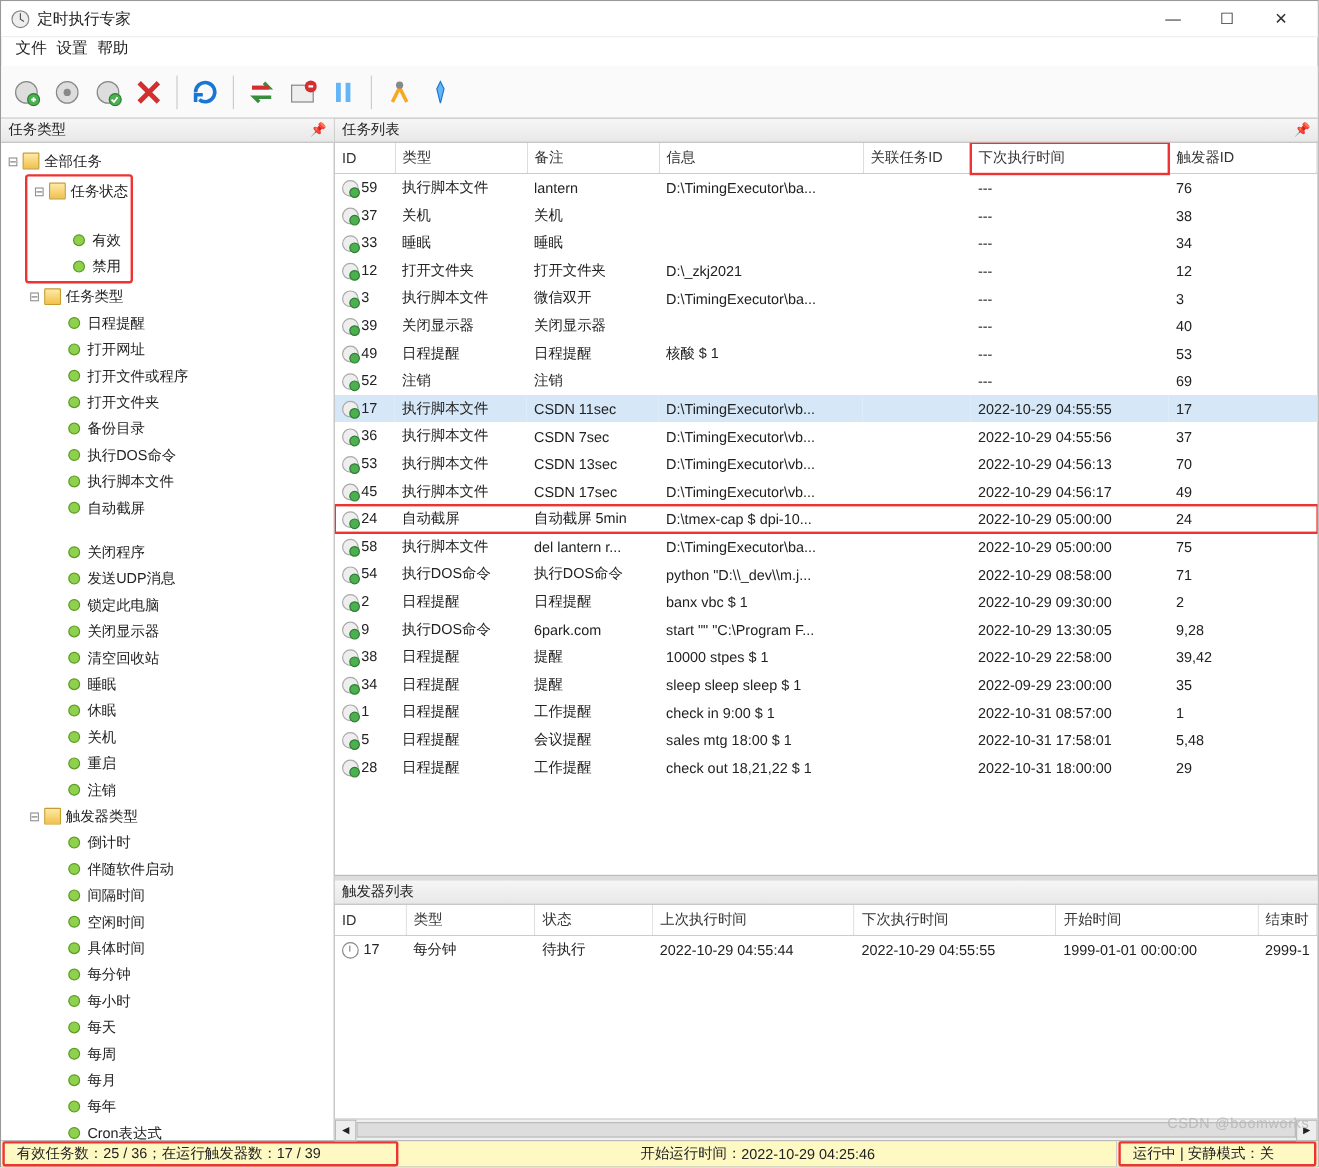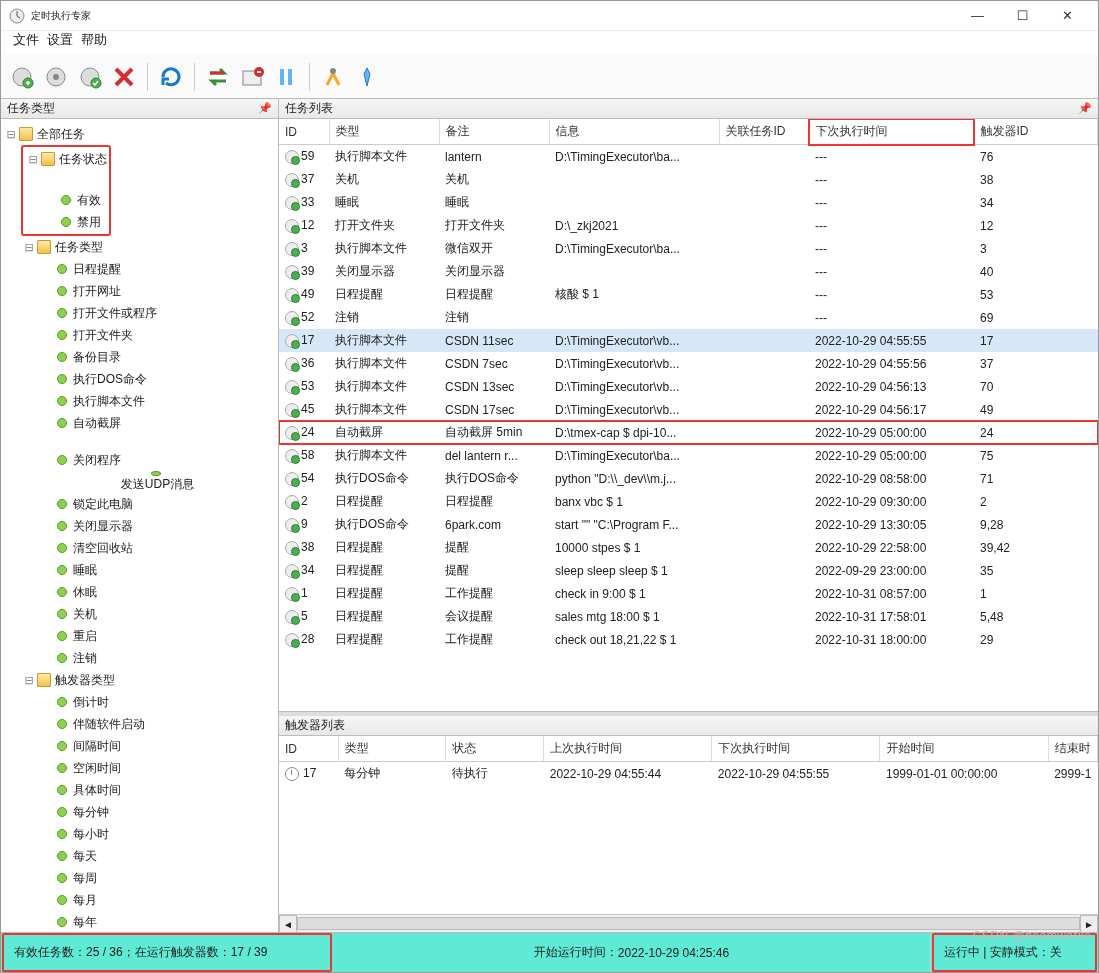--- a/index.html
+++ b/index.html
@@ -1,20 +1,20 @@
 <!DOCTYPE html>
 <html><head>
 <meta charset="utf-8">
 <style>
 *{box-sizing:border-box;margin:0;padding:0;font-family:"Microsoft YaHei",sans-serif;font-size:12px;color:#222}
 body{background:#fff;overflow:hidden}
 .window{width:1099px;height:973px;border:1px solid #999;display:flex;flex-direction:column;background:#fff}
 .titlebar{height:30px;display:flex;align-items:center;padding:0 8px;background:#fff;border-bottom:1px solid #eee}
 .titlebar .icon{width:16px;height:16px;margin-right:6px}
-.titlebar .title{flex:1;font-size:10px}
+.titlebar .title{flex:1;font-size:13px}
 .winbtns{display:flex;gap:0}
 .winbtn{width:45px;height:28px;display:flex;align-items:center;justify-content:center;font-size:13px;color:#333}
 .menubar{height:24px;display:flex;align-items:flex-start;gap:8px;padding:0 12px}
 .menubar span{font-size:13px}
 .toolbar{height:44px;display:flex;align-items:center;gap:4px;padding:2px 6px;border-bottom:1px solid #bbb;background:#fafafa}
 .tbtn{width:30px;height:30px;display:flex;align-items:center;justify-content:center}
 .sep{width:1px;height:28px;background:#ccc;margin:0 4px}
 .gear{width:24px;height:24px}
 .body{flex:1;display:flex;min-height:0}
 .leftpanel{width:278px;border-right:1px solid #bbb;display:flex;flex-direction:column;background:#fff}
@@ -36,21 +36,21 @@
 tr.sel{background:#d6e8f8}
 .ricon{width:14px;height:14px;display:inline-block;vertical-align:middle;margin-right:2px}
 .gearicon{border-radius:50%;background:#eee;border:1px solid #aaa;position:relative}
 .gearicon:after{content:"";position:absolute;right:-2px;bottom:-2px;width:7px;height:7px;background:#4caf50;border-radius:50%;border:1px solid #2e7d32}
 .row-hl{outline:2px solid #e33;outline-offset:-1px}
 .th-hl{outline:2px solid #e33;outline-offset:-1px}
 .trigpanel{height:220px;display:flex;flex-direction:column;border-top:4px solid #ddd}
 .scrollh{height:18px;background:#f0f0f0;border-top:1px solid #ccc;position:relative}
 .scrollh:before{content:"";position:absolute;left:18px;right:18px;top:2px;bottom:2px;background:#ddd;border:1px solid #bbb}
 .scrollh .arr{position:absolute;top:0;width:18px;height:18px;background:#eee;border:1px solid #bbb;display:flex;align-items:center;justify-content:center;font-size:10px}
-.statusbar{height:40px;border-top:1px solid #bbb;display:flex;align-items:center;background:#5eead4}
+.statusbar{height:22px;border-top:1px solid #bbb;display:flex;align-items:center;background:#fef9c3}
 .sb-seg{padding:0 10px;height:100%;display:flex;align-items:center;border-right:1px solid #ccc}
 .sb-hl{border:2px solid #e33;border-radius:2px;margin:1px}
 .watermark{position:absolute;right:8px;bottom:30px;color:#bbb;font-size:12px;letter-spacing:0.5px}
 .clockicon{width:14px;height:14px;border:1px solid #888;border-radius:50%;display:inline-block;position:relative;vertical-align:middle;margin-right:4px}
 .clockicon:after{content:"";position:absolute;left:5px;top:2px;width:1px;height:5px;background:#888}
 td.info{max-width:150px}
 td.type{max-width:100px}
 td.note{max-width:110px}
 </style>
 </head>
@@ -203,21 +203,21 @@
             <span class="ticon dot"></span>
             <span>执行脚本文件</span>
           </div><div class="tnode" style="padding-left: 36px;">
             <span class="tw"></span>
             <span class="ticon dot"></span>
             <span>自动截屏</span>
           </div><div class="tnode" style="padding-left: 36px; margin-top: 15px;">
             <span class="tw"></span>
             <span class="ticon dot"></span>
             <span>关闭程序</span>
-          </div><div class="tnode" style="padding-left: 36px; flex-direction: column;">
+          </div><div class="tnode" style="padding-left: 36px;">
             <span class="tw"></span>
             <span class="ticon dot"></span>
             <span>发送UDP消息</span>
           </div><div class="tnode" style="padding-left: 36px;">
             <span class="tw"></span>
             <span class="ticon dot"></span>
             <span>锁定此电脑</span>
           </div><div class="tnode" style="padding-left: 36px;">
             <span class="tw"></span>
             <span class="ticon dot"></span>

